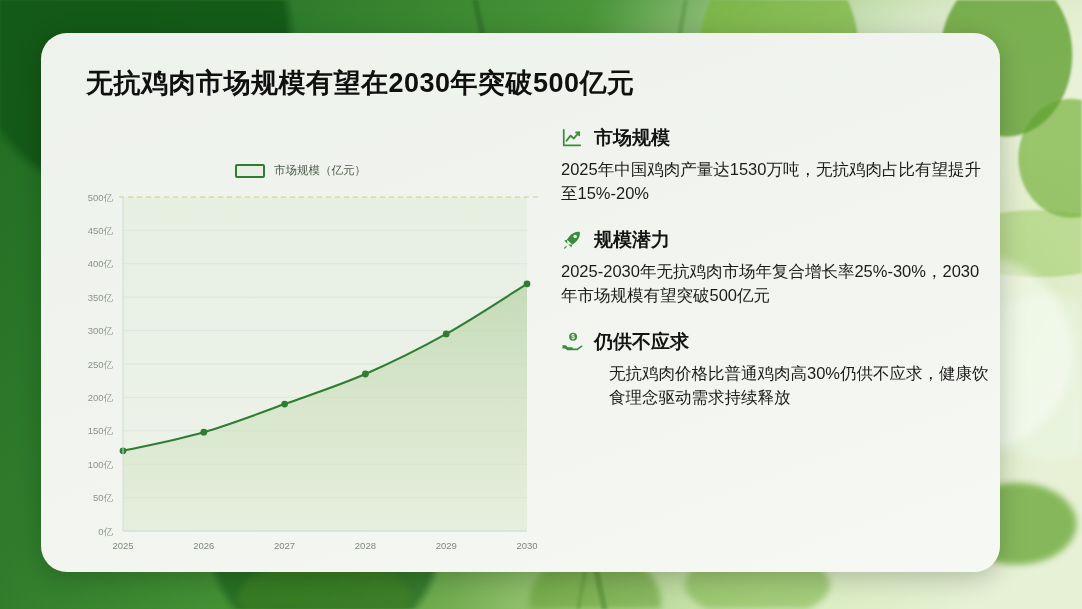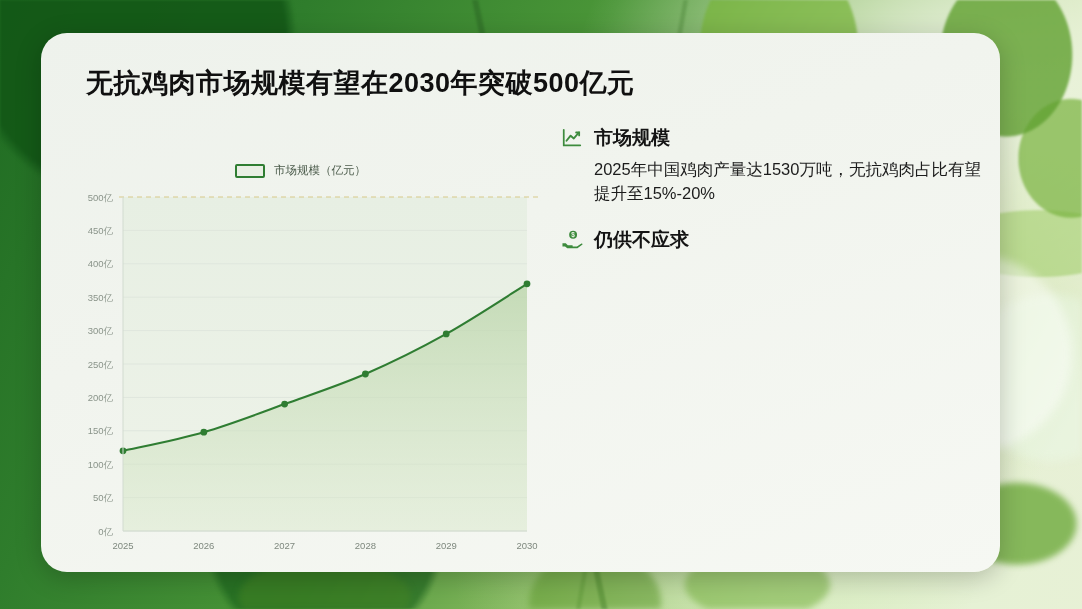--- a/index.html
+++ b/index.html
@@ -85,21 +85,21 @@
   .axisline  { stroke:#d2dbd0; stroke-width:1; }
   .capline   { stroke:#d8c98a; stroke-width:1.2; stroke-dasharray:5 4; }
 
   
   #points { position:absolute; left:520px; top:92px; width:430px; }
   .pt { margin-bottom:21px; }
   .pt-head { display:flex; align-items:center; gap:11px; }
   .pt-icon { width:22px; height:22px; flex:0 0 22px; display:block; }
   .pt-title { font-size:19px; font-weight:bold; color:#141414; }
   .pt-body {
-    margin-top:6px; margin-left:33px;
+    margin-top:6px; 
     font-size:16.5px; line-height:1.48; color:#1c1c1c;
   }
   .pt-body.indent { margin-left:48px; }
 </style>
 </head>
 <body>
 
 <div id="bg">
   <div class="layer bg-base"></div>
   <div class="layer bg-stems"></div>
@@ -189,28 +189,43 @@
         <svg class="pt-icon" viewBox="0 0 24 24">
           <path d="M3 3 V20 H21" fill="none" stroke="#3d8b3d" stroke-width="1.9" stroke-linecap="round"></path>
           <path d="M6 15 L10.5 9.5 L14 12.5 L19.5 6" fill="none" stroke="#3d8b3d" stroke-width="2.1" stroke-linecap="round" stroke-linejoin="round"></path>
           <path d="M16.5 6 H19.8 V9.2" fill="none" stroke="#3d8b3d" stroke-width="2" stroke-linecap="round"></path>
         </svg>
         <span class="pt-title">市场规模</span>
       </div>
       <div class="pt-body">2025年中国鸡肉产量达1530万吨，无抗鸡肉占比有望提升至15%-20%</div>
     </div>
 
+    <div class="pt">
+      <div class="pt-head">
+        <svg class="pt-icon" viewBox="0 0 24 24">
+          <path d="M20.5 3.2 C16 2.6 11.4 5 8.6 8.6 L6.4 11.5 L12.3 17.2 L15.2 14.9
+                   C18.8 12.2 21.2 7.8 20.5 3.2 Z" fill="#3d8b3d"></path>
+          <circle cx="15.4" cy="8.3" r="1.9" fill="#eef3e9"></circle>
+          <path d="M6.6 11.6 L3.6 12.6 L7.1 16 Z" fill="#3d8b3d"></path>
+          <path d="M12.2 17.2 L11.3 20.2 L7.9 16.7 Z" fill="#3d8b3d"></path>
+          <path d="M3.1 21 C3.9 19.6 5.1 18.6 6.6 18.2 C6.2 19.7 5.2 20.9 3.8 21.6 Z" fill="#3d8b3d"></path>
+        </svg>
+        <span class="pt-title">规模潜力</span>
+      </div>
+      <div class="pt-body">2025-2030年无抗鸡肉市场年复合增长率25%-30%，2030年市场规模有望突破500亿元</div>
+    </div>
 
     <div class="pt">
       <div class="pt-head">
         <svg class="pt-icon" viewBox="0 0 24 24">
           <circle cx="13.2" cy="6.2" r="4.3" fill="#3d8b3d"></circle>
           <text x="13.2" y="9" font-size="7" font-family="'Liberation Sans',sans-serif" font-weight="bold" fill="#eef3e9" text-anchor="middle">$</text>
           <path d="M1.6 15.6 H5.2 L7.4 17.6 H12.1 C13.1 17.6 13.1 19.2 12.1 19.2 H8.6
                    L12.6 19.2 H17.4 L22.3 15.9 C23.2 15.3 24 16.6 23.1 17.3 L17.9 21
                    H6.9 L4.4 19 H1.6 Z" fill="#3d8b3d"></path>
         </svg>
         <span class="pt-title">仍供不应求</span>
       </div>
+      <div class="pt-body indent">无抗鸡肉价格比普通鸡肉高30%仍供不应求，健康饮食理念驱动需求持续释放</div>
     </div>
 
   </div>
 </div>
 
 </body></html>

